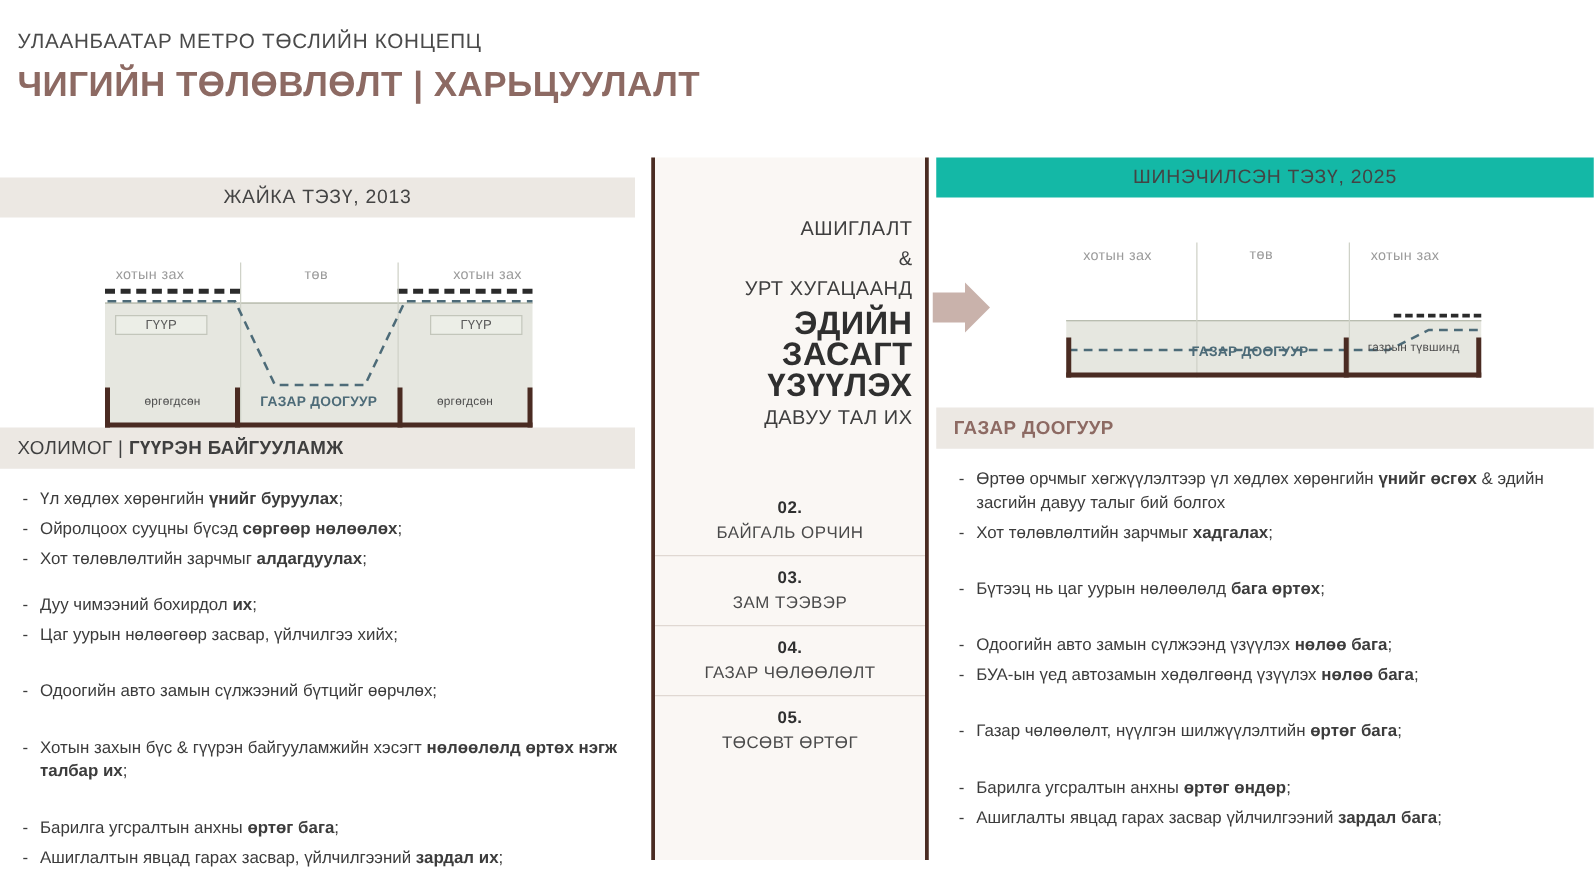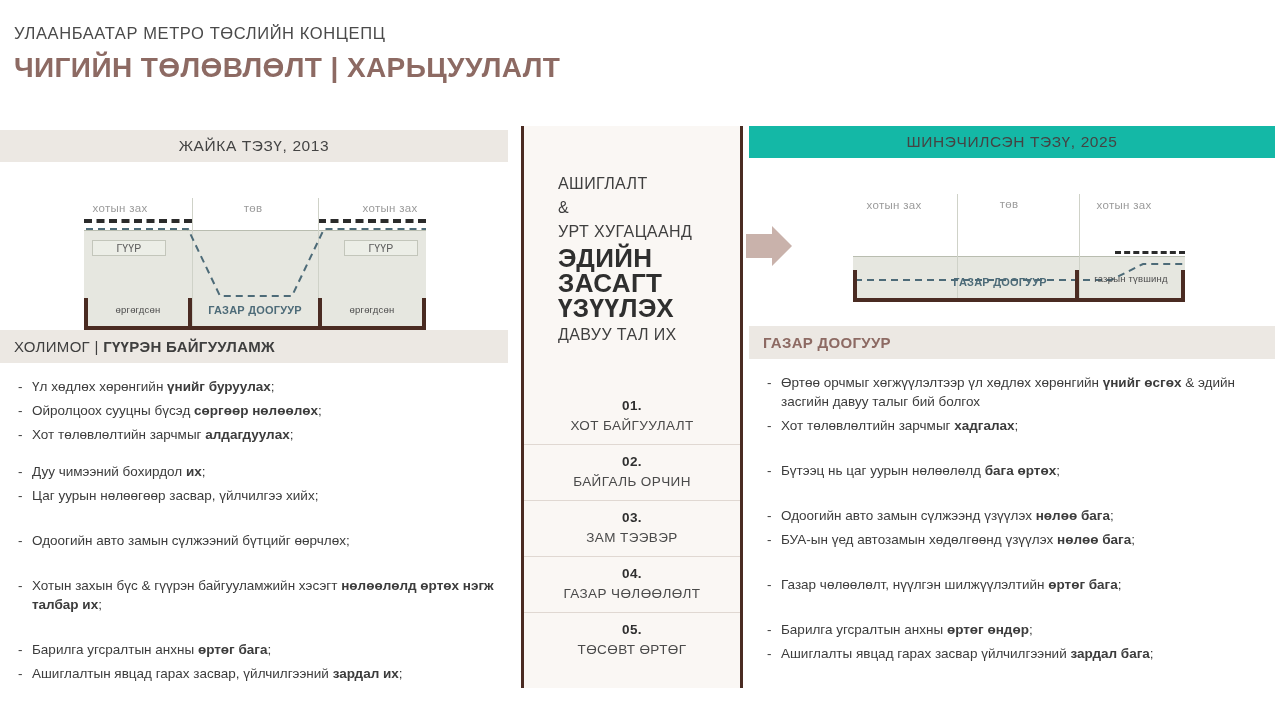--- a/index.html
+++ b/index.html
@@ -22,21 +22,21 @@
   .header .title {
     margin-top: 9px;
     font-size: 28px; font-weight: bold; letter-spacing: 0.4px;
     color: #8d6a63;
     text-transform: uppercase;
   }
 
   
   .cols { position: absolute; left: 0; top: 126px; width: 1275px; }
 
-  .col-left  { position: absolute; left: 0px;   top: 4px; width: 508px; }
+  .col-left  { position: absolute; left: 0px;   top: 16px; width: 508px; }
   .col-mid   { position: absolute; left: 521px; top: 0; width: 222px; }
   .col-right { position: absolute; left: 749px; top: 0; width: 526px; }
 
   
   .colhead {
     height: 32px; line-height: 32px; text-align: center;
     background: #ece8e3; color: #444; font-size: 15.5px;
     letter-spacing: 0.6px;
   }
   .col-right .colhead { background: #14b8a6; }
@@ -102,21 +102,21 @@
 
   
   .mid-wrap {
     position: relative;
     background: #faf7f4;
     border-left: 3px solid #4a2b22;
     border-right: 3px solid #4a2b22;
     min-height: 562px;
   }
   .mid-top {
-    padding: 46px 10px 0 10px; text-align: left;
+    padding: 46px 10px 0 10px; text-align: right;
     font-size: 16px; color: #3f3f3f; line-height: 24px; letter-spacing: .4px; margin-left: 24px;
   }
   .mid-top .big {
     display: block; font-size: 26px; font-weight: bold; color: #2f2f2f;
     line-height: 25px; margin: 2px 0;
   }
   .mid-list { margin-top: 42px; }
   .mid-item {
     text-align: center; padding: 9px 6px 11px 6px;
     border-top: 1px solid #e0d8d2;
@@ -217,24 +217,20 @@
     <div class="mid-wrap">
       <div class="mid-top">
         <span>АШИГЛАЛТ</span><br>
         <span>&amp;</span><br>
         <span>УРТ ХУГАЦААНД</span>
         <span class="big">ЭДИЙН ЗАСАГТ ҮЗҮҮЛЭХ</span>
         <span>ДАВУУ ТАЛ ИХ</span>
       </div>
 
       <div class="mid-list">
-        <div class="mid-item">
-          <span class="num">01.</span>
-          <span>ХОТ БАЙГУУЛАЛТ</span>
-        </div>
         <div class="mid-item">
           <span class="num">02.</span>
           <span>БАЙГАЛЬ ОРЧИН</span>
         </div>
         <div class="mid-item">
           <span class="num">03.</span>
           <span>ЗАМ ТЭЭВЭР</span>
         </div>
         <div class="mid-item">
           <span class="num">04.</span>

